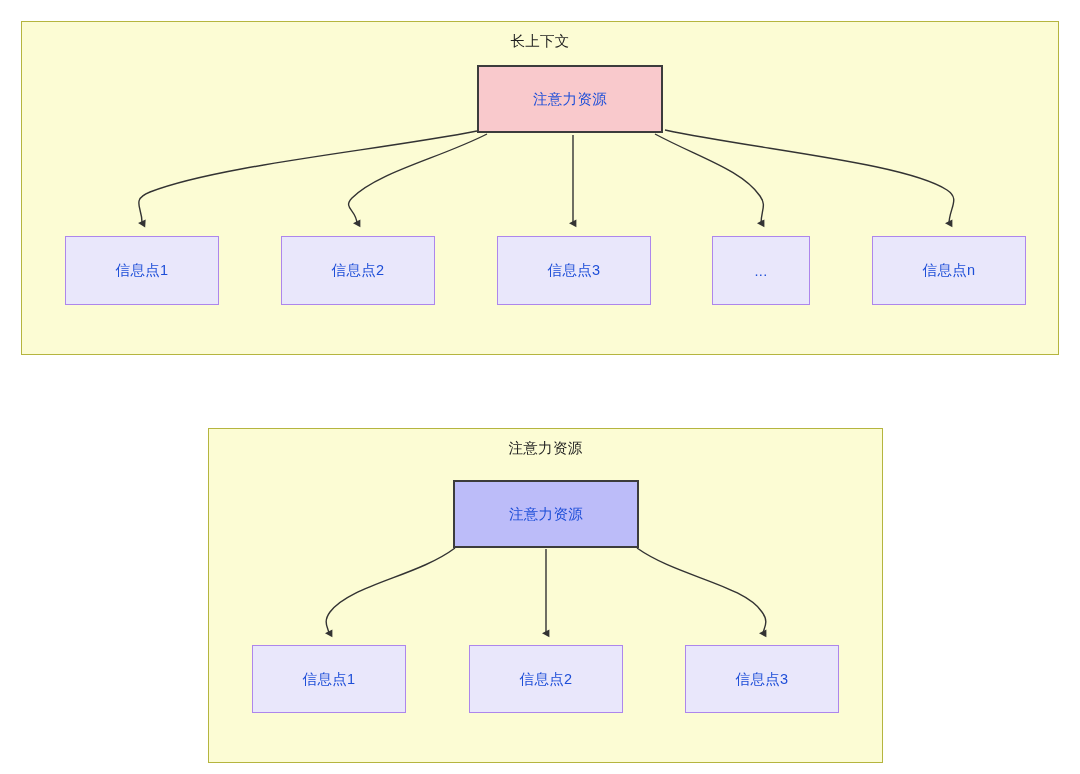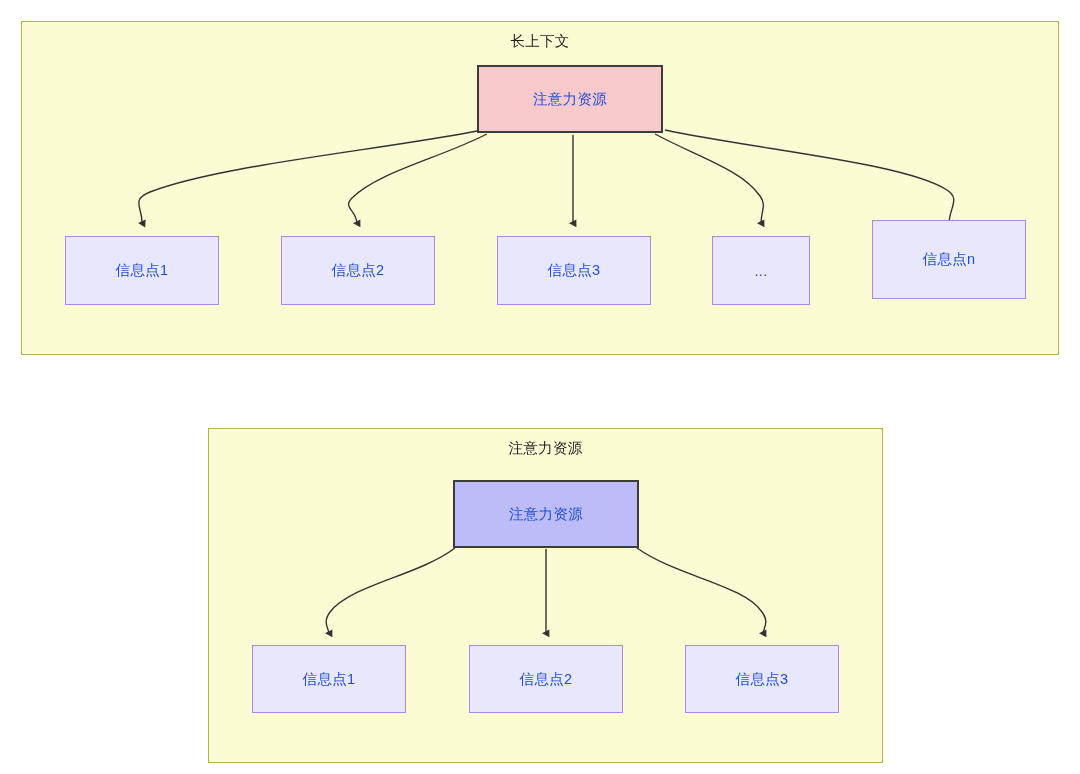--- a/index.html
+++ b/index.html
@@ -86,21 +86,21 @@
     background: #e9e7fb;
     border: 1.6px solid #ad86ec;
   }
 
   
   #node-attn-long   { left: 477px; top: 65px;  width: 186px; height: 68px; }
   #node-long-info1  { left: 65px;  top: 236px; width: 154px; height: 69px; }
   #node-long-info2  { left: 281px; top: 236px; width: 154px; height: 69px; }
   #node-long-info3  { left: 497px; top: 236px; width: 154px; height: 69px; }
   #node-long-ellip  { left: 712px; top: 236px; width: 98px;  height: 69px; }
-  #node-long-infon  { left: 872px; top: 220px; width: 154px; height: 79px; align-items: center; }
+  #node-long-infon  { left: 872px; top: 236px; width: 154px; height: 69px; align-items: center; }
 
   
   #node-attn-short  { left: 453px; top: 480px; width: 186px; height: 68px; }
   #node-short-info1 { left: 252px; top: 645px; width: 154px; height: 68px; }
   #node-short-info2 { left: 469px; top: 645px; width: 154px; height: 68px; }
   #node-short-info3 { left: 685px; top: 645px; width: 154px; height: 68px; }
 </style>
 </head>
 <body>
 

